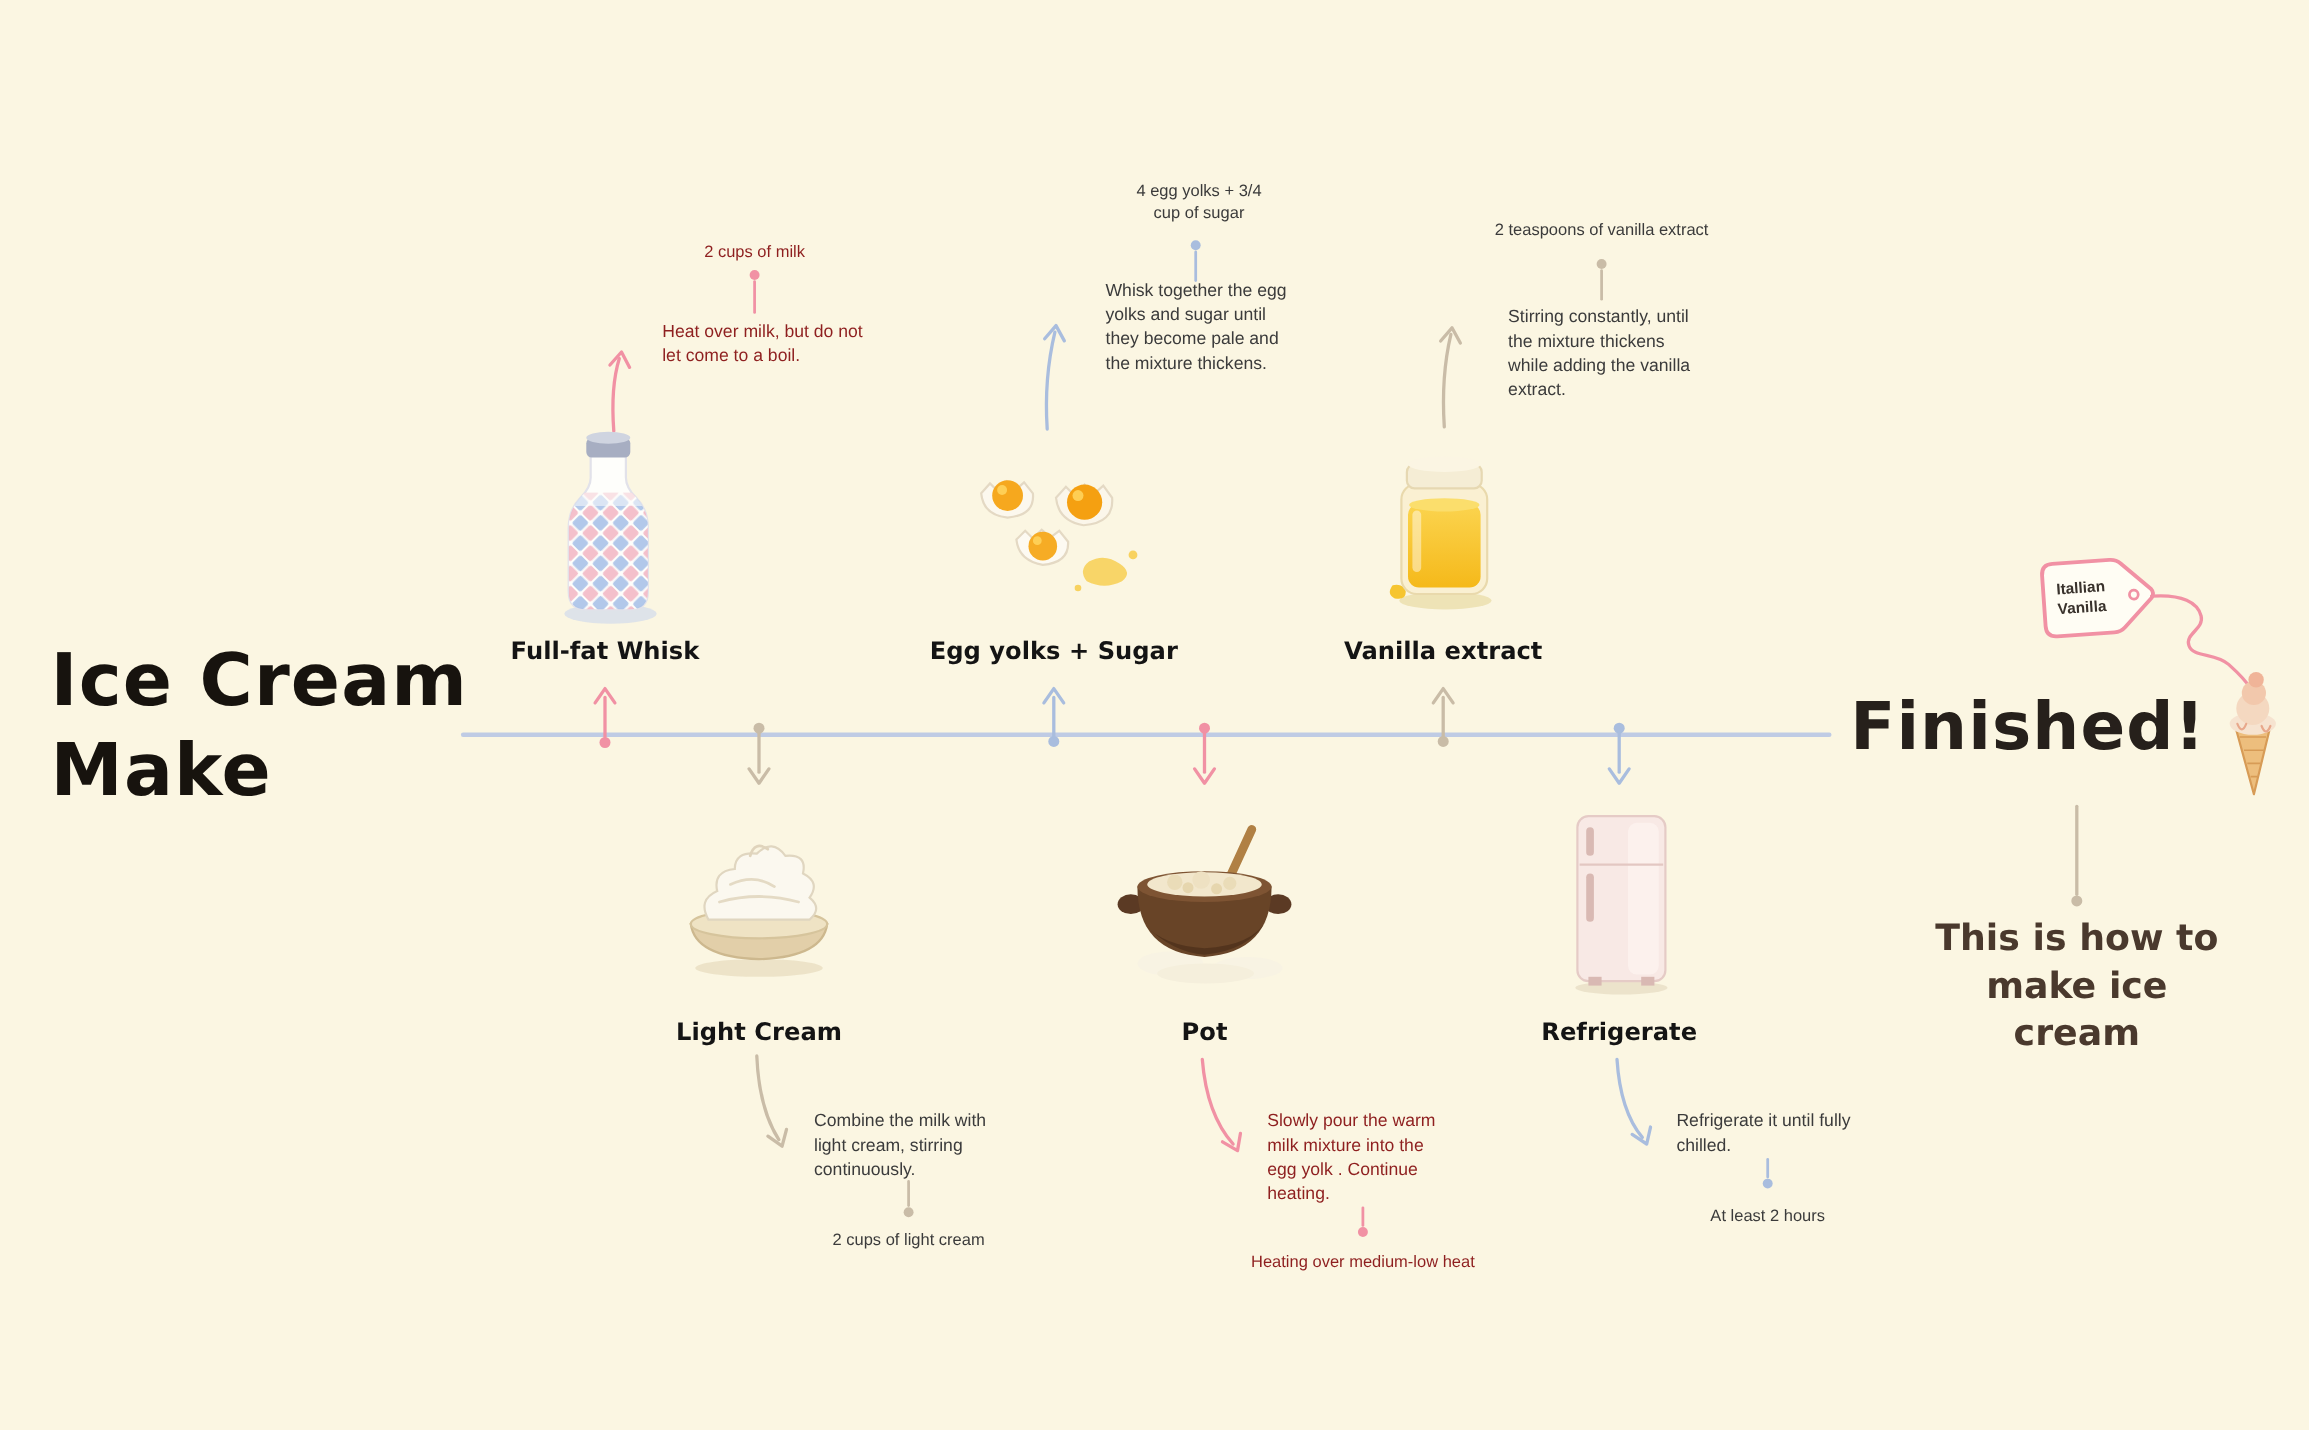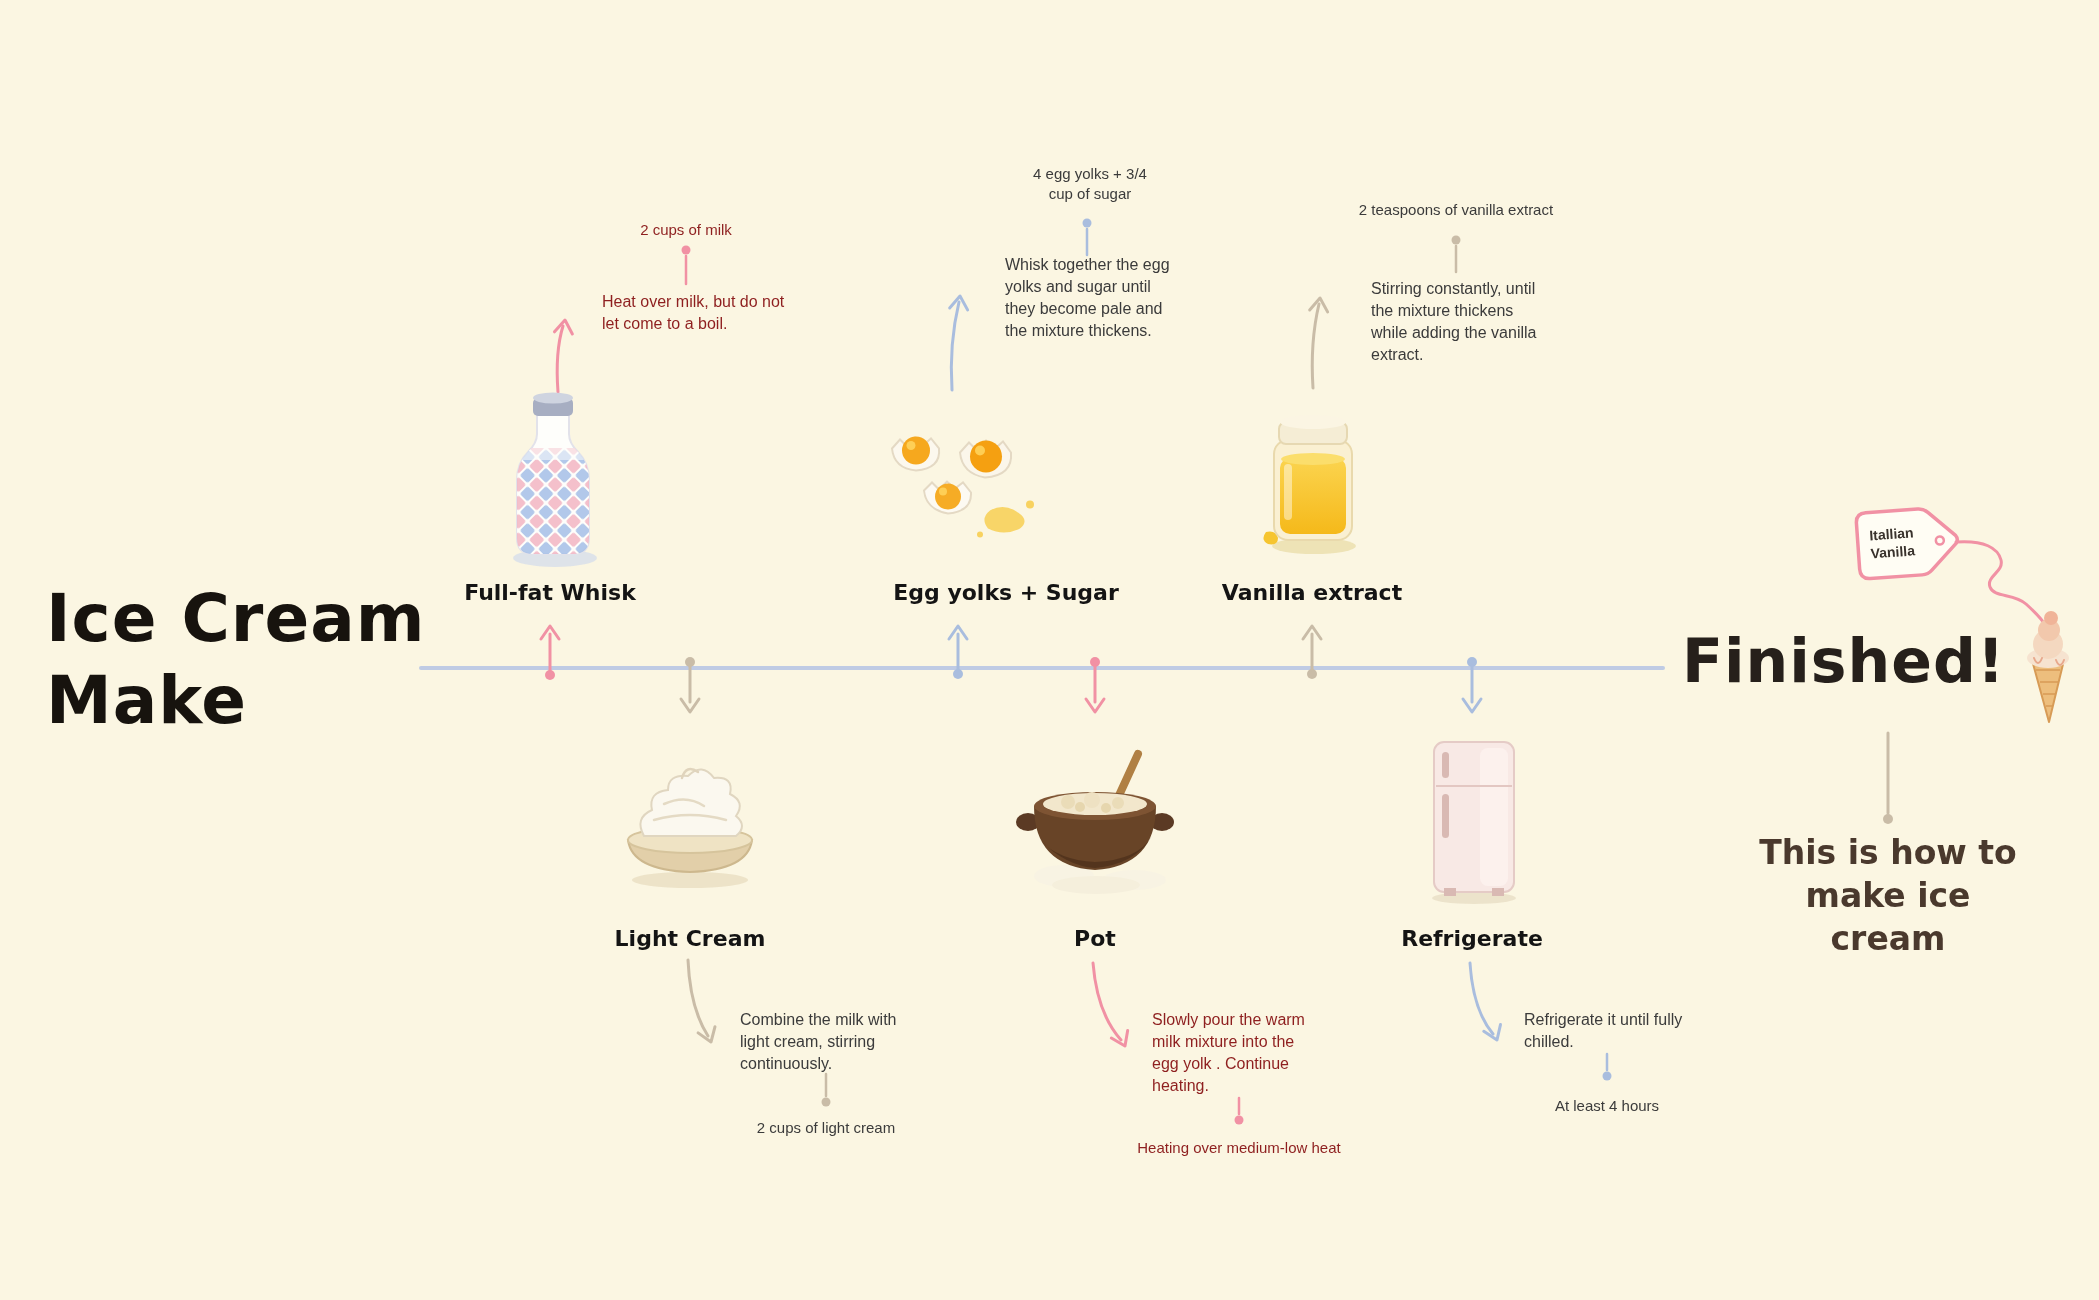--- a/index.html
+++ b/index.html
@@ -151,21 +151,21 @@
       <circle cx="44" cy="42" r="14" fill="#F6A81E"></circle>
       <circle cx="39" cy="37" r="4.5" fill="#FFD35C" opacity="0.9"></circle>
       <path d="M88 44 L97 34 L105 42 L114 32 L122 41 L131 33 L139 44 Q141 67 113 69 Q90 65 88 44 Z" fill="#FBF6EA" stroke="#E4D9C4" stroke-width="2"></path>
       <circle cx="114" cy="48" r="16" fill="#F5A011"></circle>
       <circle cx="108" cy="42" r="5" fill="#FFD35C" opacity="0.9"></circle>
       <path d="M52 82 L60 74 L67 81 L75 73 L83 80 L91 74 L99 84 Q100 103 76 105 Q54 101 52 82 Z" fill="#FDFAF2" stroke="#E4D9C4" stroke-width="2"></path>
       <circle cx="76" cy="88" r="13" fill="#F6AC25"></circle>
       <circle cx="71" cy="83" r="4" fill="#FFD35C" opacity="0.9"></circle>
     </svg>
   </div>
-  <h3 class="step-label" style="left:1006px;top:580px">Egg yolks + Sugar</h3>
+  <h3 class="step-label" style="left:958px;top:580px">Egg yolks + Sugar</h3>
   <div class="qty" style="left:1025px;top:164px;width:130px">4 egg yolks + 3/4 cup of sugar</div>
   <div class="note" style="left:1005px;top:254px;width:172px">Whisk together the egg yolks and sugar until they become pale and the mixture thickens.</div>
 
   <div class="illo" style="left:1252px;top:398px;width:120px;height:160px">
     <svg viewBox="0 0 120 160">
       <defs>
         <linearGradient id="vanGrad" x1="0" y1="0" x2="0" y2="1">
           <stop offset="0" stop-color="#FBD44F"></stop>
             <stop offset="1" stop-color="#F5B91A"></stop>
         </linearGradient>
@@ -230,21 +230,21 @@
       <rect x="62" y="12" width="28" height="138" rx="8" fill="#FDF4F1" opacity="0.7"></rect>
       <line x1="18" y1="50" x2="94" y2="50" stroke="#E3C7C2" stroke-width="2"></line>
       <rect x="24" y="16" width="7" height="26" rx="3.5" fill="#D9B9B3"></rect>
       <rect x="24" y="58" width="7" height="44" rx="3.5" fill="#D9B9B3"></rect>
       <rect x="26" y="152" width="12" height="8" fill="#D9B9B3"></rect>
       <rect x="74" y="152" width="12" height="8" fill="#D9B9B3"></rect>
     </svg>
   </div>
   <h3 class="step-label" style="left:1472px;top:926px">Refrigerate</h3>
   <div class="note" style="left:1524px;top:1009px;width:198px">Refrigerate it until fully chilled.</div>
-  <div class="qty center" style="left:1607px;top:1096px">At least 4 hours</div>
+  <div class="qty center" style="left:1607px;top:1096px">At least 2 hours</div>
 
   <h2 class="finished-title">Finished!</h2>
 
   <div class="illo" style="left:2012px;top:606px;width:72px;height:124px">
     <svg viewBox="0 0 72 124">
       <path d="M20 54 L52 54 L37 116 Z" fill="#EDBE7D" stroke="#D79B56" stroke-width="2" stroke-linejoin="round"></path>
       <path d="M24 64 L48 64 M28 76 L46 76 M31 88 L43 88 M34 100 L40 100" stroke="#D79B56" stroke-width="1.5"></path>
       <ellipse cx="36" cy="52" rx="21" ry="10" fill="#F6E3D0"></ellipse>
       <circle cx="36" cy="38" r="15" fill="#F4D8C0"></circle>
       <circle cx="37" cy="24" r="11" fill="#F2C8AC"></circle>

